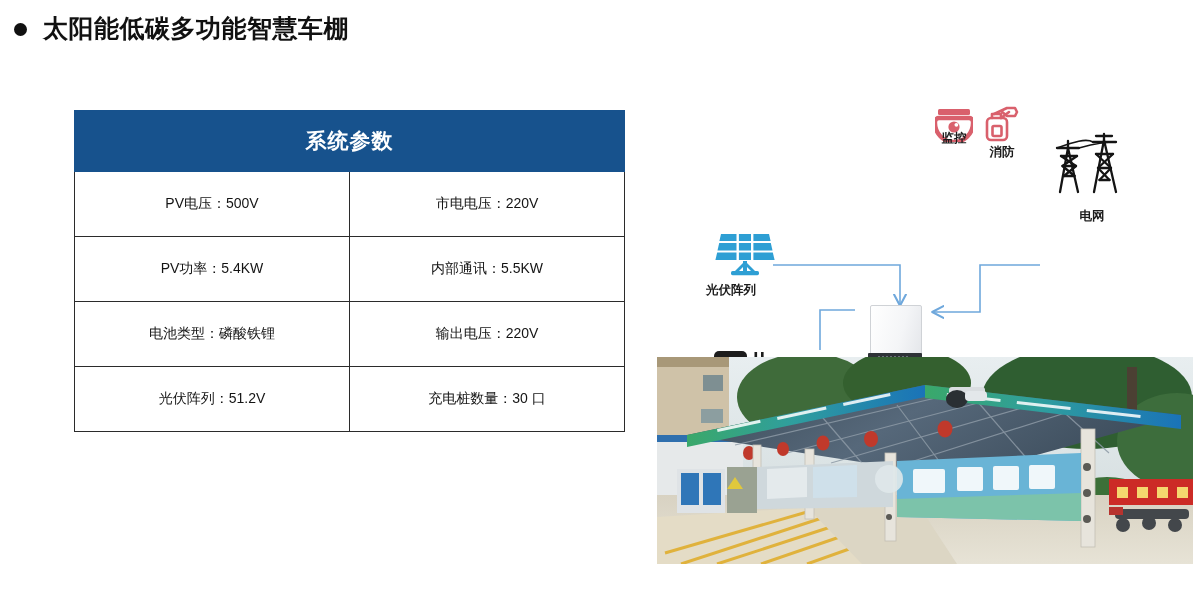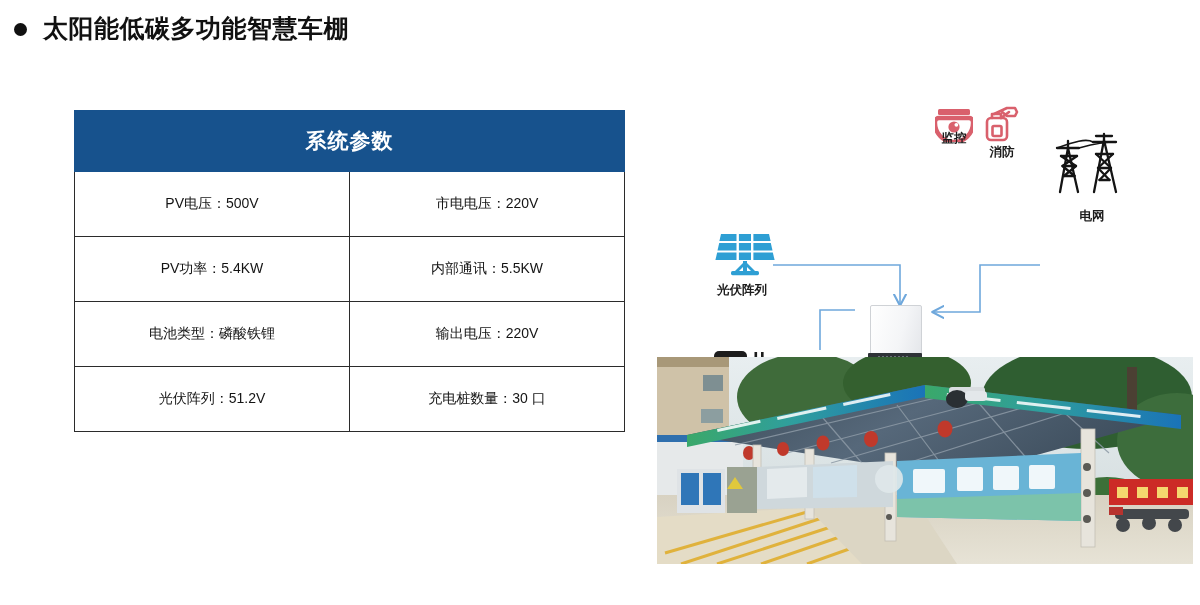--- a/index.html
+++ b/index.html
@@ -206,21 +206,21 @@
         <rect x="27.5" y="3" width="2.4" height="28" fill="#ffffff"></rect>
         <rect x="42" y="3" width="2.4" height="28" fill="#ffffff"></rect>
 
         <rect x="34" y="31" width="4" height="10"></rect>
         <rect x="22" y="41" width="28" height="4.2" rx="1.6"></rect>
         <path d="M26,41 L34,33 L38,33 L30,41 z"></path>
         <path d="M46,41 L38,33 L34,33 L42,41 z"></path>
       </g>
     </svg>
   </div>
-  <div class="node-label" style="left:87px; top:182px;text-align:right;">光伏阵列</div>
+  <div class="node-label" style="left:76px; top:182px;text-align:right;">光伏阵列</div>
 
   <div class="icon-box" style="left:299px; top:8px;">
     <svg width="38" height="34" viewBox="0 0 38 34">
       <g fill="#d9606c">
         <rect x="3" y="1" width="32" height="6" rx="1.5"></rect>
         <path d="M4,10 h30 a4,4 0 0 1 4,4 v1 a19,19 0 0 1 -38,0 v-1 a4,4 0 0 1 4,-4 z" fill="none" stroke="#d9606c" stroke-width="4.4"></path>
         <circle cx="19" cy="19" r="5.6"></circle>
         <circle cx="21.4" cy="16.8" r="1.9" fill="#ffffff"></circle>
       </g>
     </svg>

